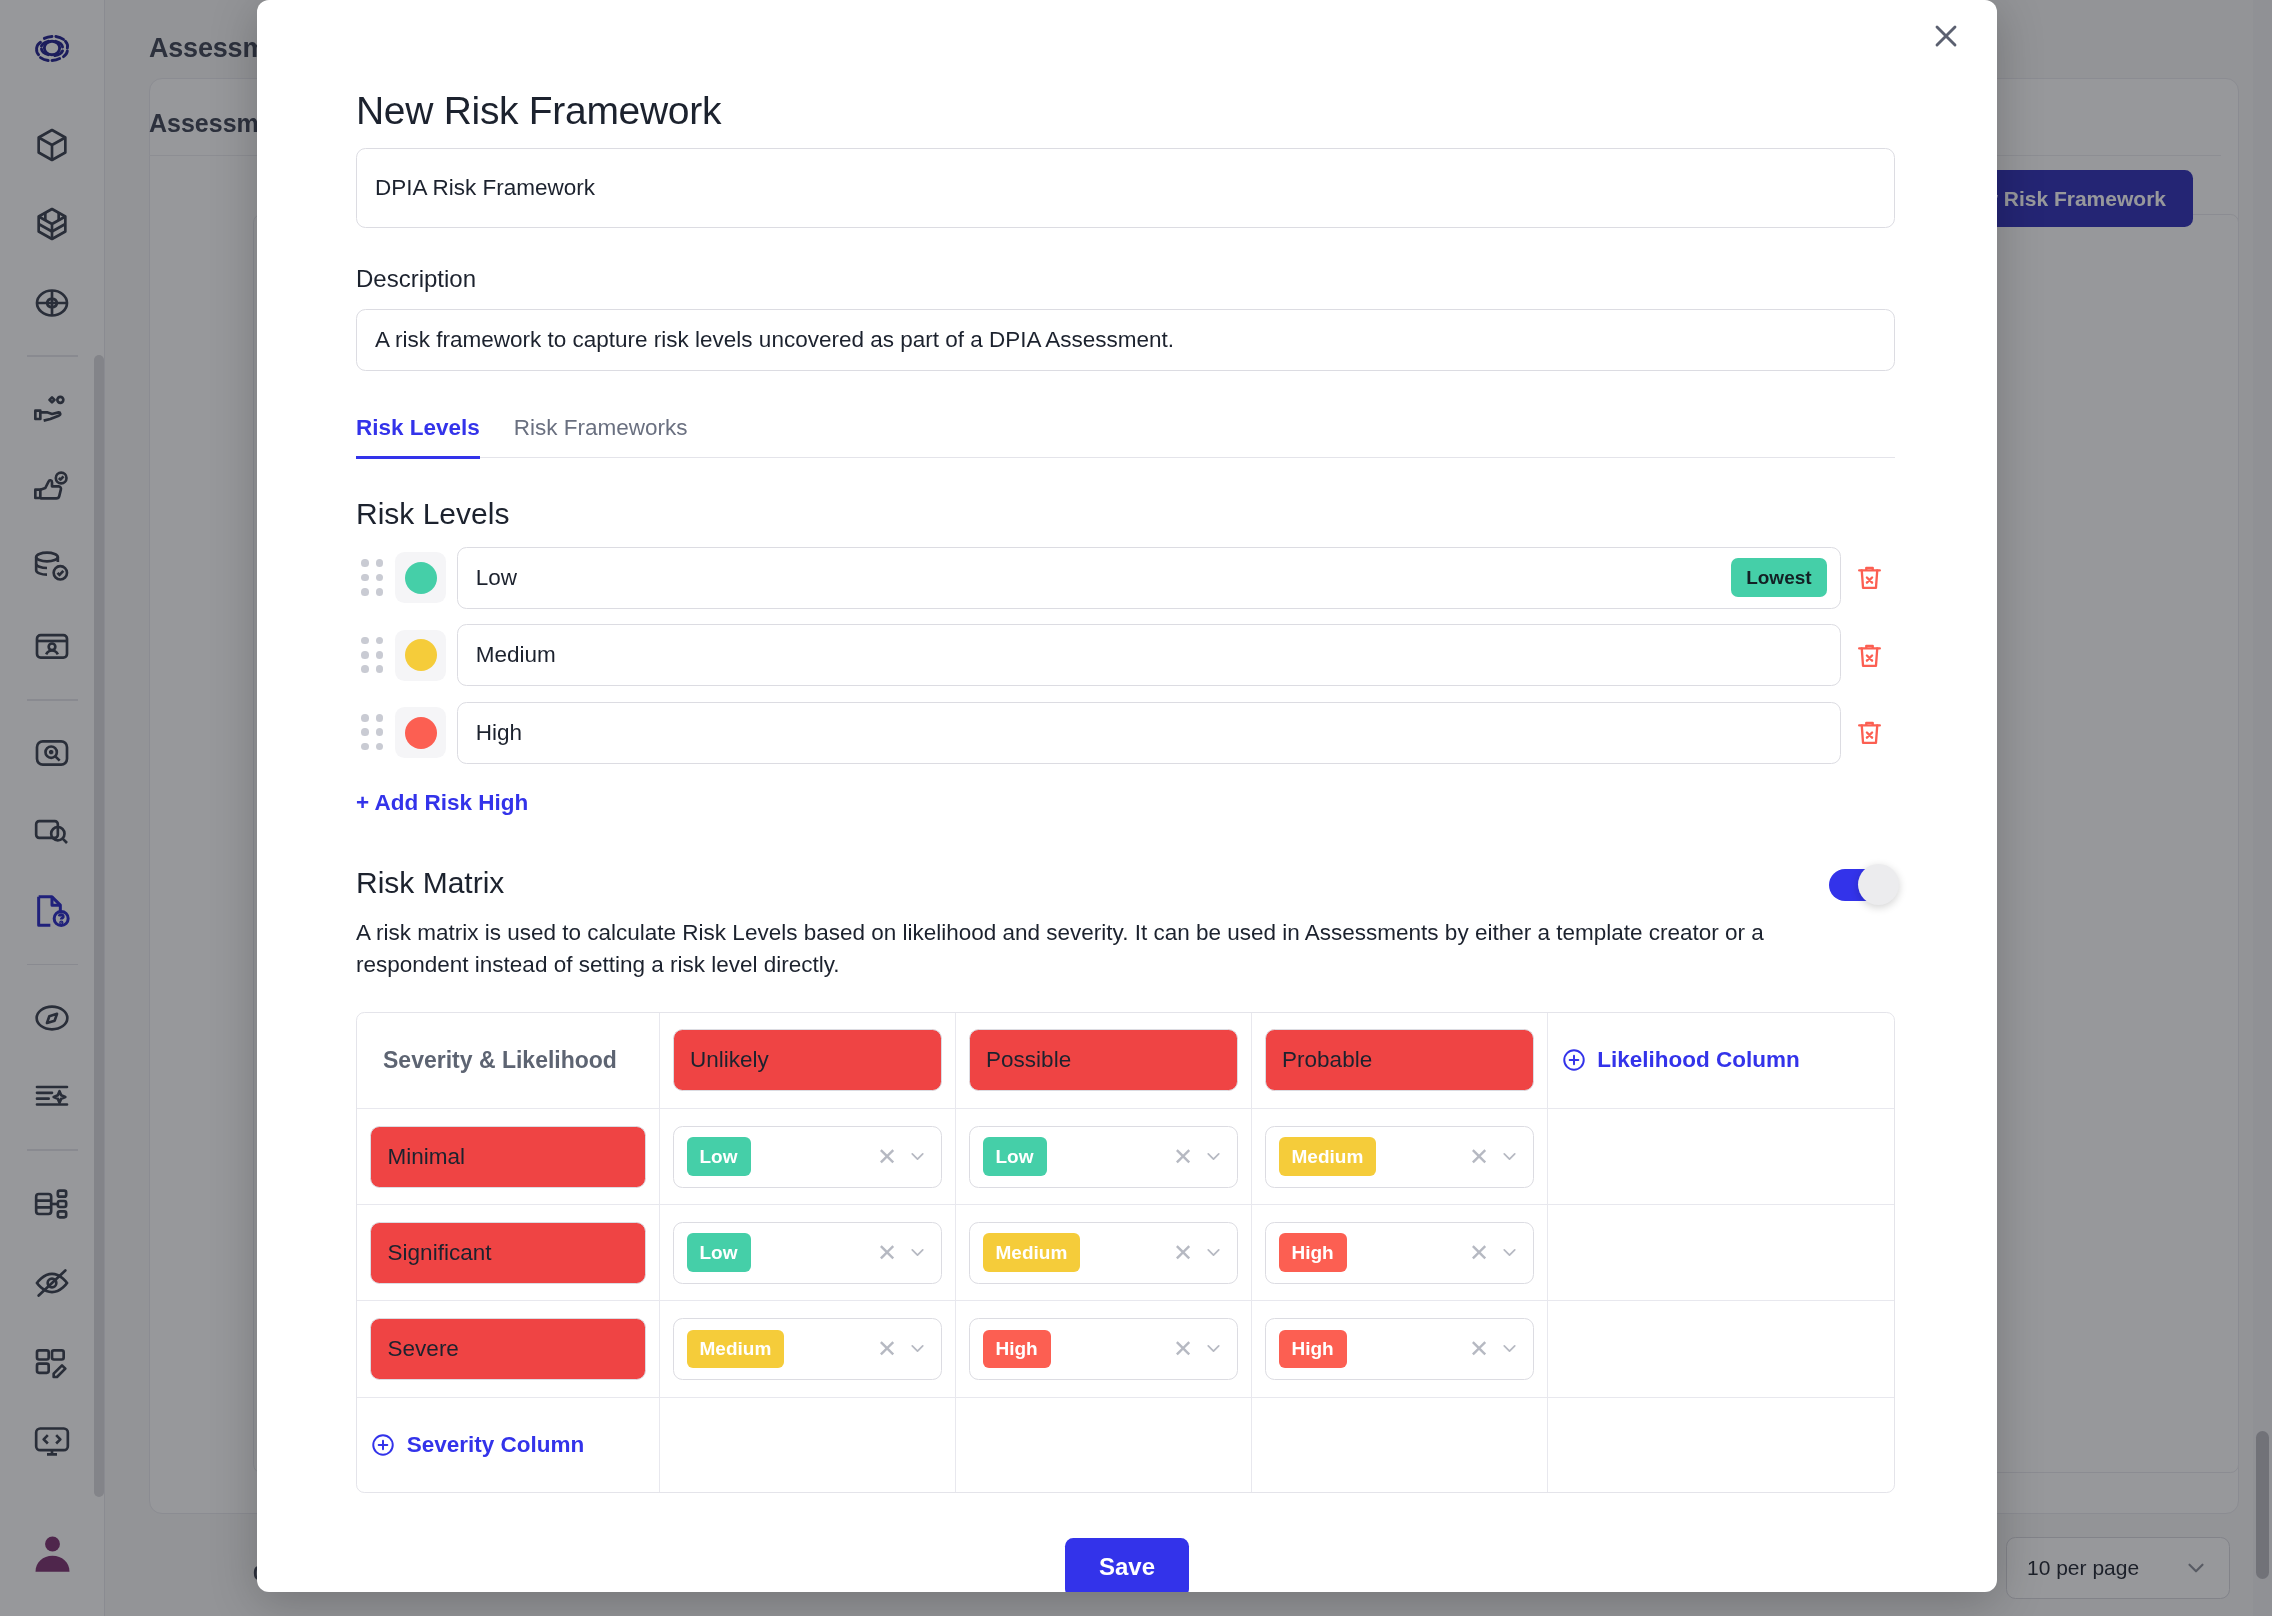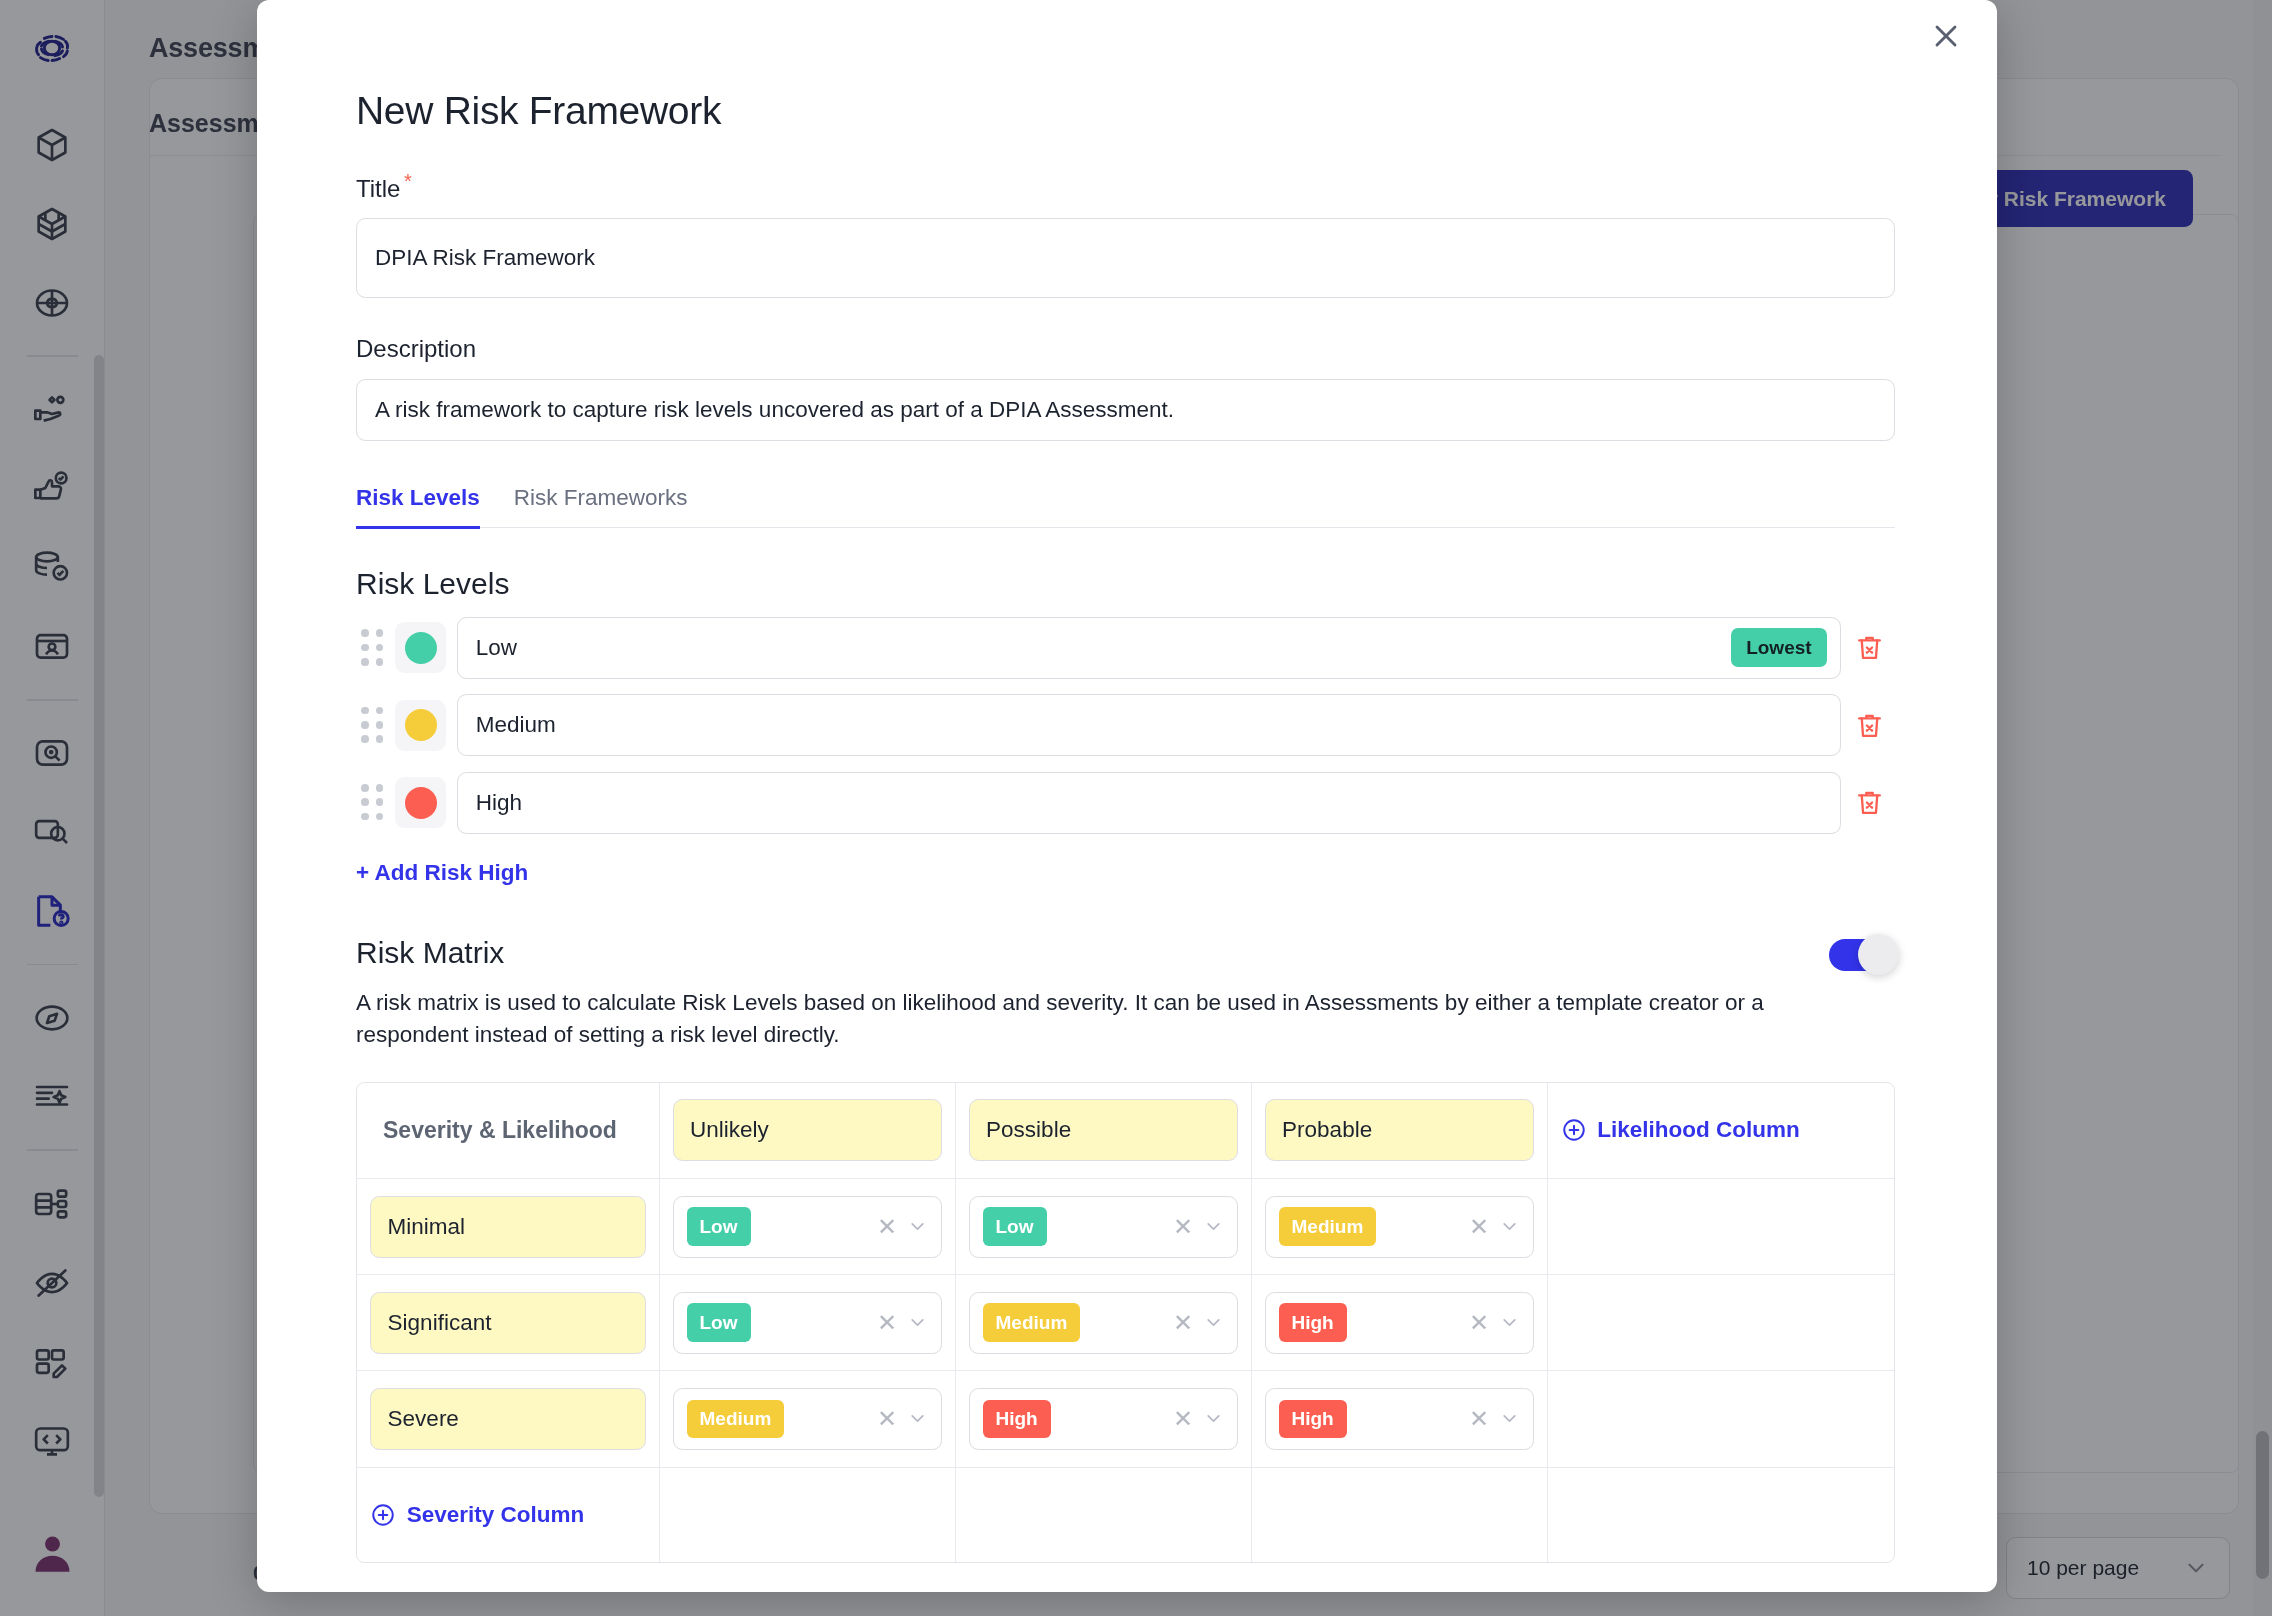--- a/index.html
+++ b/index.html
@@ -178,21 +178,21 @@
   }
   .matrix table { width: 100%; border-collapse: collapse; }
   .matrix td {
     border-right: 1.2px solid #e8e8ee; border-bottom: 1.2px solid #e8e8ee;
     padding: 16.6px 13px; vertical-align: middle;
   }
   .matrix tr:last-child td { border-bottom: none; }
   .matrix td:last-child { border-right: none; }
   .col-head-label { font-size: 23px; font-weight: bold; color: #5d6472; padding-left: 13px; }
   .cell-input {
-    height: 62px; border: 1.2px solid #dcdce2; border-radius: 9.5px; background: #fef9c3;
+    height: 62px; border: 1.2px solid #dcdce2; border-radius: 9.5px; background: #ef4444;
     display: flex; align-items: center; padding: 0 16.6px; font-size: 22.5px; color: #1c222e;
   }
   .add-col-link {
     display: flex; align-items: center; gap: 10.7px;
     font-size: 22.5px; font-weight: bold; color: #3333ea; cursor: pointer; white-space: nowrap;
   }
   .select-cell {
     height: 62px; border: 1.2px solid #dcdce2; border-radius: 9.5px; background: #fff;
     display: flex; align-items: center; padding: 0 13px 0 13px; gap: 9.5px;
   }
@@ -406,23 +406,20 @@
     <div class="modal-close">
       <svg width="36" height="36" viewBox="0 0 24 24" fill="none" stroke="#5b6070" stroke-width="1.9" stroke-linecap="round">
         <path d="M6 6l12 12M18 6L6 18"></path>
       </svg>
     </div>
 
     <div class="modal-body">
       <div class="modal-title">New Risk Framework</div>
 
       
-      <div class="field-label">
-        <span>Title</span><span class="req-star">*</span>
-      </div>
       <div class="text-input">
         <span>DPIA Risk Framework</span>
       </div>
 
       
       <div class="field-label">Description</div>
       <div class="text-input desc">
         <span>A risk framework to capture risk levels uncovered as part of a DPIA Assessment.</span>
       </div>
 

